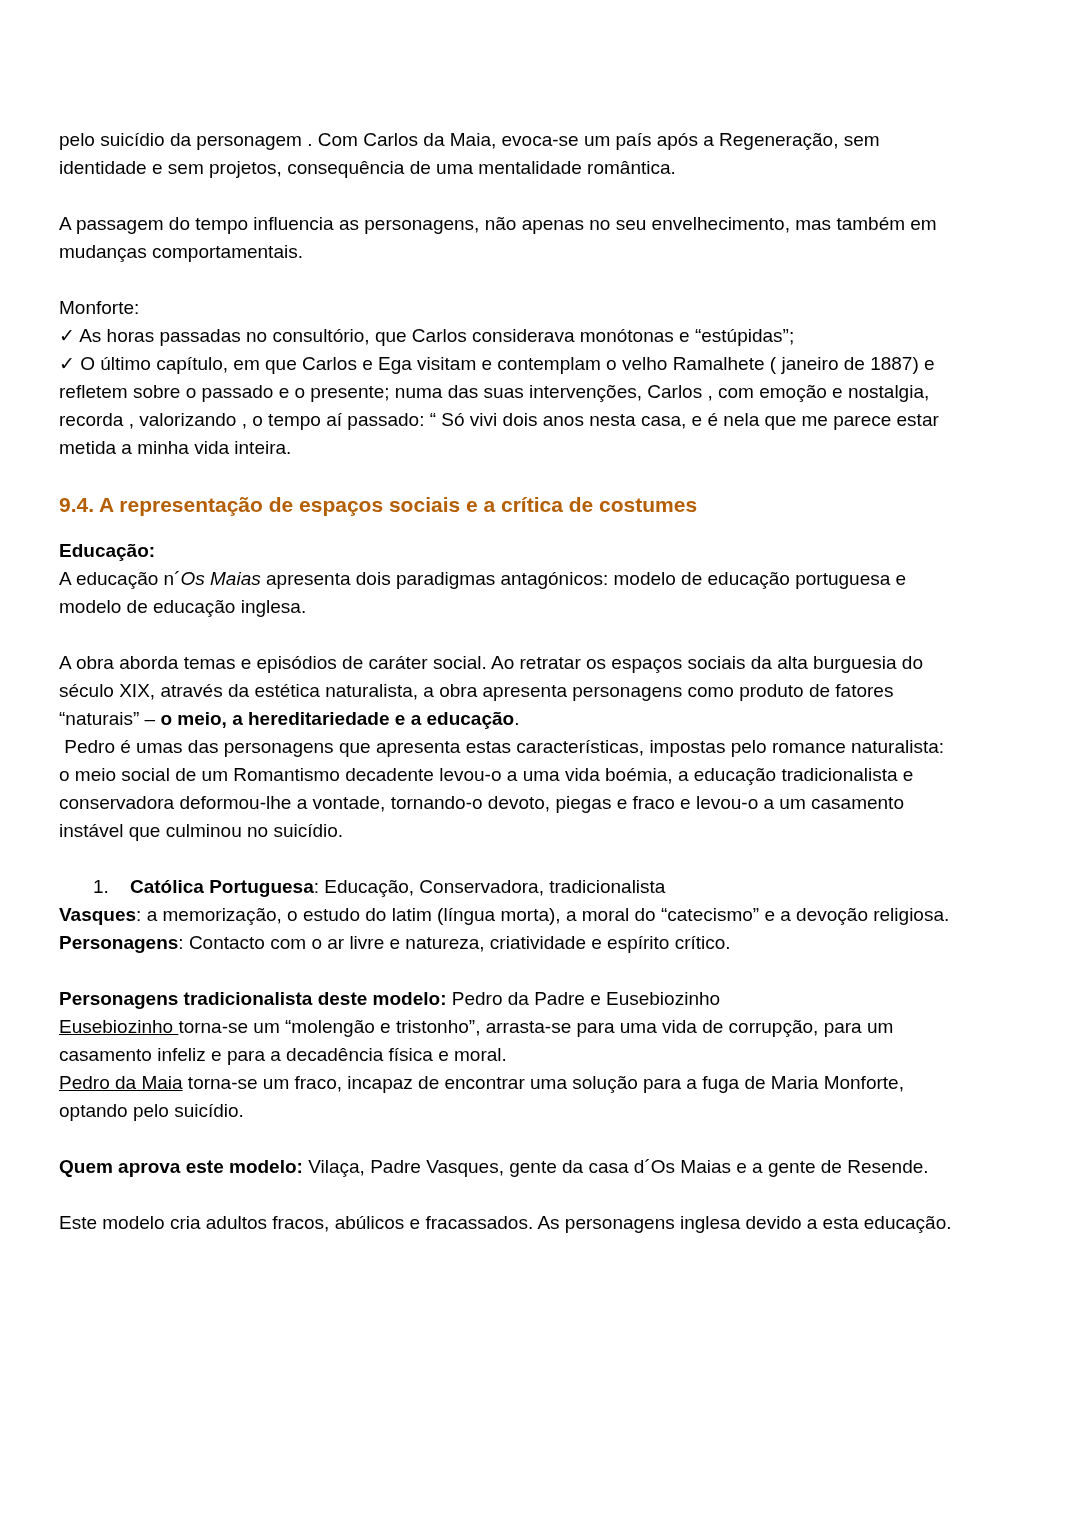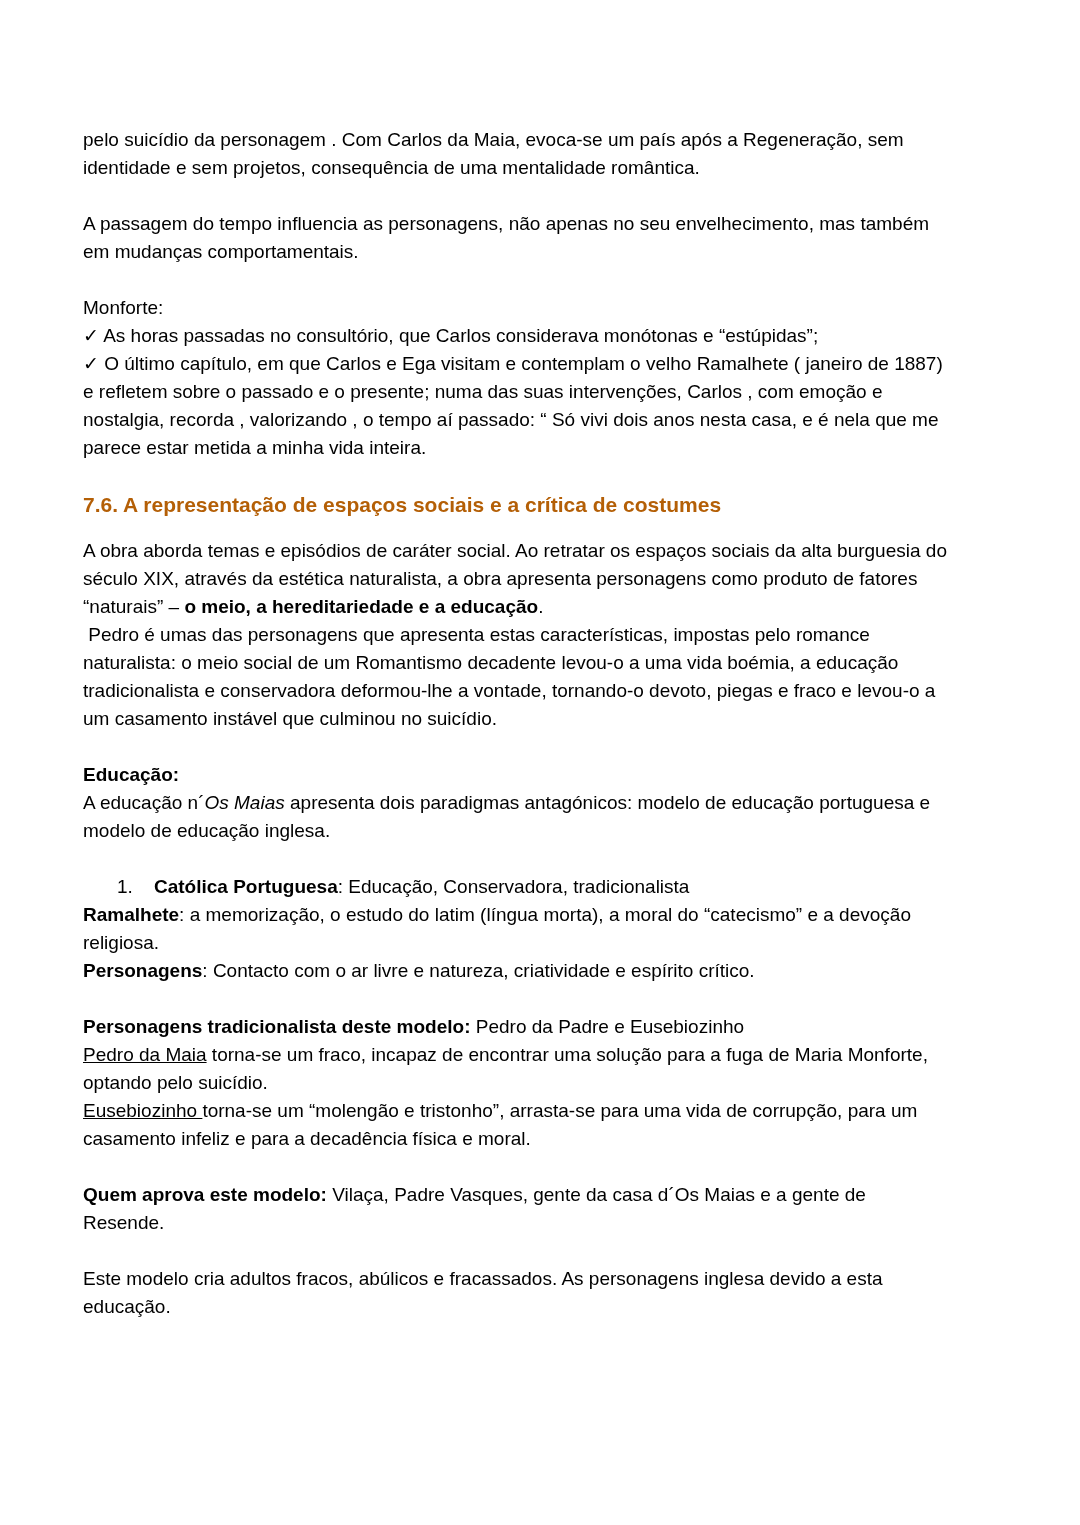--- a/index.html
+++ b/index.html
@@ -11,21 +11,21 @@
     width: 1080px;
     min-height: 1525px;
     font-family: "Liberation Sans", "DejaVu Sans", sans-serif;
     color: #000000;
     position: relative;
   }
   .page {
     box-sizing: border-box;
     width: 1080px;
     min-height: 1525px;
-    padding: 126px 128px 60px 83px;
+    padding: 126px 128px 60px 59px;
     background: #ffffff;
   }
   .doc {
     font-size: 19px;
     line-height: 28px;
     color: #000000;
   }
   .block {
     margin: 0 0 28px 0;
   }
@@ -66,42 +66,42 @@
     <div class="block">
       <p>A passagem do tempo influencia as personagens, não apenas no seu envelhecimento, mas também em mudanças comportamentais.</p>
     </div>
 
     <div class="block">
       <p>Monforte:</p>
       <p>✓ As horas passadas no consultório, que Carlos considerava monótonas e “estúpidas”;</p>
       <p>✓ O último capítulo, em que Carlos e Ega visitam e contemplam o velho Ramalhete ( janeiro de 1887) e refletem sobre o passado e o presente; numa das suas intervenções, Carlos , com emoção e nostalgia, recorda , valorizando , o tempo aí passado: “ Só vivi dois anos nesta casa, e é nela que me parece estar metida a minha vida inteira.</p>
     </div>
 
-    <h2 class="section-heading">7.6. A representação de espaços sociais e a crítica de costumes</h2>
+    <h2 class="section-heading">9.4. A representação de espaços sociais e a crítica de costumes</h2>
+
+    <div class="block">
+      <p class="seg-bold">Educação:</p>
+      <p><span>A educação n´</span><span class="seg-italic">Os Maias</span><span> apresenta dois paradigmas antagónicos: modelo de educação portuguesa e modelo de educação inglesa.</span></p>
+    </div>
 
     <div class="block">
       <p><span>A obra aborda temas e episódios de caráter social. Ao retratar os espaços sociais da alta burguesia do século XIX, através da estética naturalista, a obra apresenta personagens como produto de fatores “naturais” – </span><span class="seg-bold">o meio, a hereditariedade e a educação</span><span>.</span></p>
       <p class="preserve"> Pedro é umas das personagens que apresenta estas características, impostas pelo romance naturalista: o meio social de um Romantismo decadente levou-o a uma vida boémia, a educação tradicionalista e conservadora deformou-lhe a vontade, tornando-o devoto, piegas e fraco e levou-o a um casamento instável que culminou no suicídio.</p>
     </div>
 
     <div class="block">
-      <p class="seg-bold">Educação:</p>
-      <p><span>A educação n´</span><span class="seg-italic">Os Maias</span><span> apresenta dois paradigmas antagónicos: modelo de educação portuguesa e modelo de educação inglesa.</span></p>
-    </div>
-
-    <div class="block">
       <p class="list-item"><span class="list-num">1.</span><span class="seg-bold">Católica Portuguesa</span><span>: Educação, Conservadora, tradicionalista</span></p>
-      <p><span class="seg-bold">Ramalhete</span><span>: a memorização, o estudo do latim (língua morta), a moral do “catecismo” e a devoção religiosa.</span></p>
+      <p><span class="seg-bold">Vasques</span><span>: a memorização, o estudo do latim (língua morta), a moral do “catecismo” e a devoção religiosa.</span></p>
       <p><span class="seg-bold">Personagens</span><span>: Contacto com o ar livre e natureza, criatividade e espírito crítico.</span></p>
     </div>
 
     <div class="block">
       <p><span class="seg-bold">Personagens tradicionalista deste modelo:</span><span> Pedro da Padre e Eusebiozinho</span></p>
+      <p><span class="seg-underline">Eusebiozinho </span><span>torna-se um “molengão e tristonho”, arrasta-se para uma vida de corrupção, para um casamento infeliz e para a decadência física e moral.</span></p>
       <p><span class="seg-underline">Pedro da Maia</span><span> torna-se um fraco, incapaz de encontrar uma solução para a fuga de Maria Monforte, optando pelo suicídio.</span></p>
-      <p><span class="seg-underline">Eusebiozinho </span><span>torna-se um “molengão e tristonho”, arrasta-se para uma vida de corrupção, para um casamento infeliz e para a decadência física e moral.</span></p>
     </div>
 
     <div class="block">
       <p><span class="seg-bold">Quem aprova este modelo:</span><span> Vilaça, Padre Vasques, gente da casa d´Os Maias e a gente de Resende.</span></p>
     </div>
 
     <div class="block">
       <p>Este modelo cria adultos fracos, abúlicos e fracassados. As personagens inglesa devido a esta educação.</p>
     </div>
 

